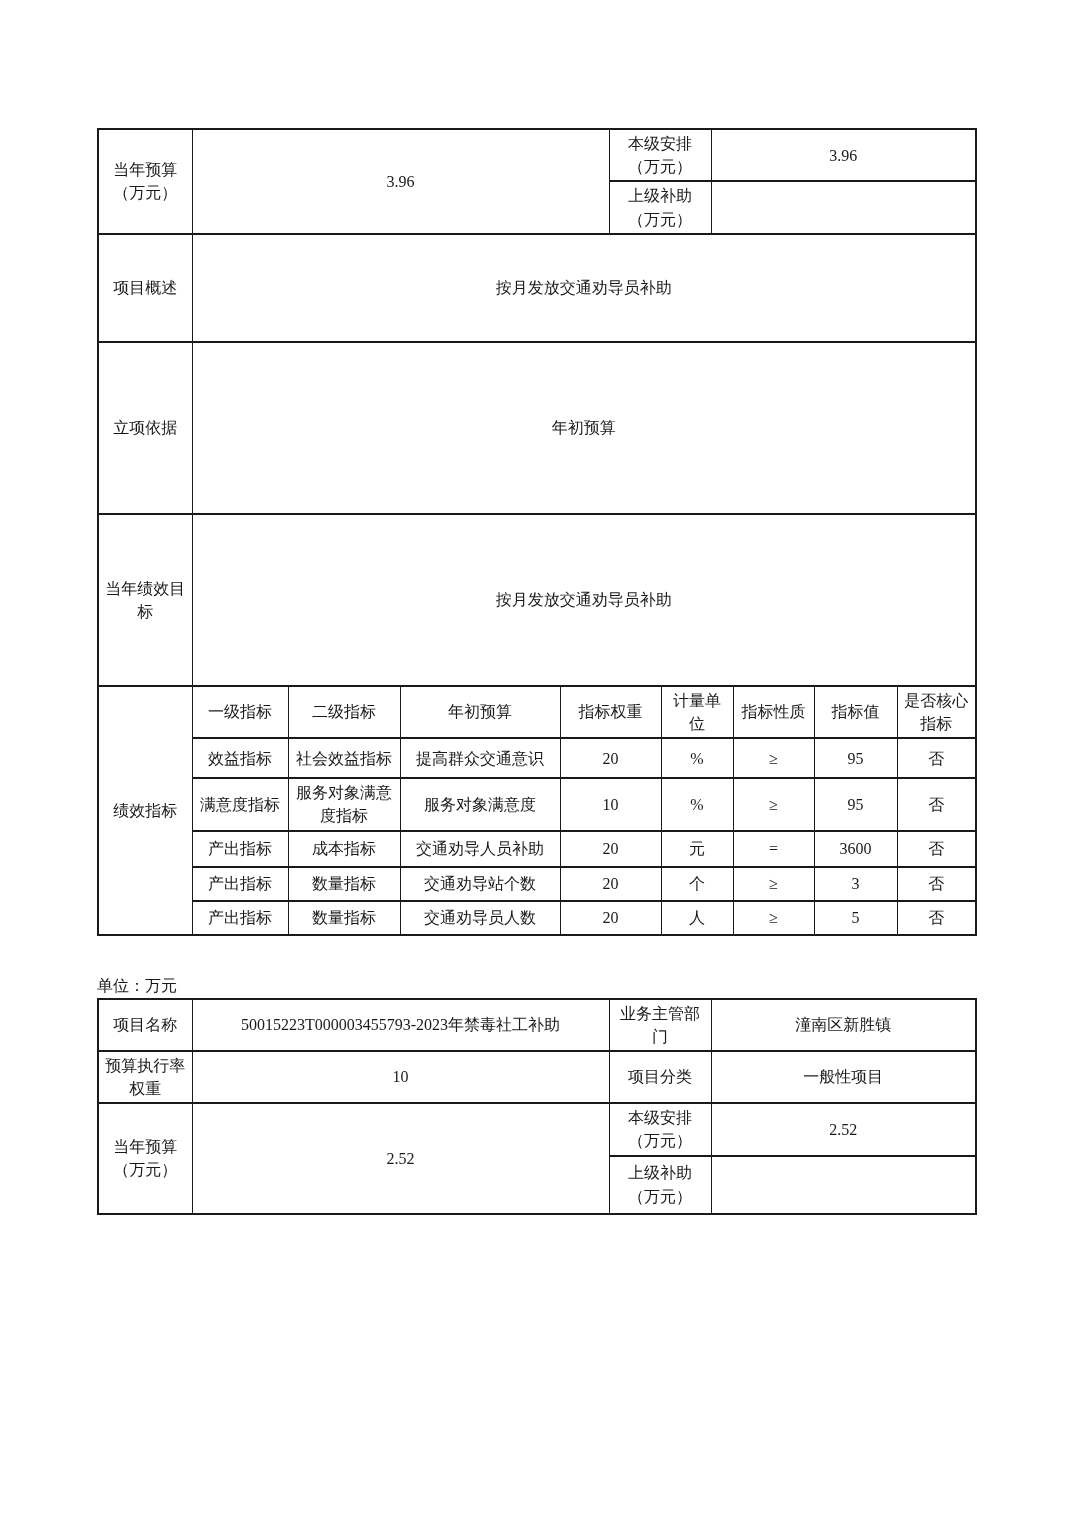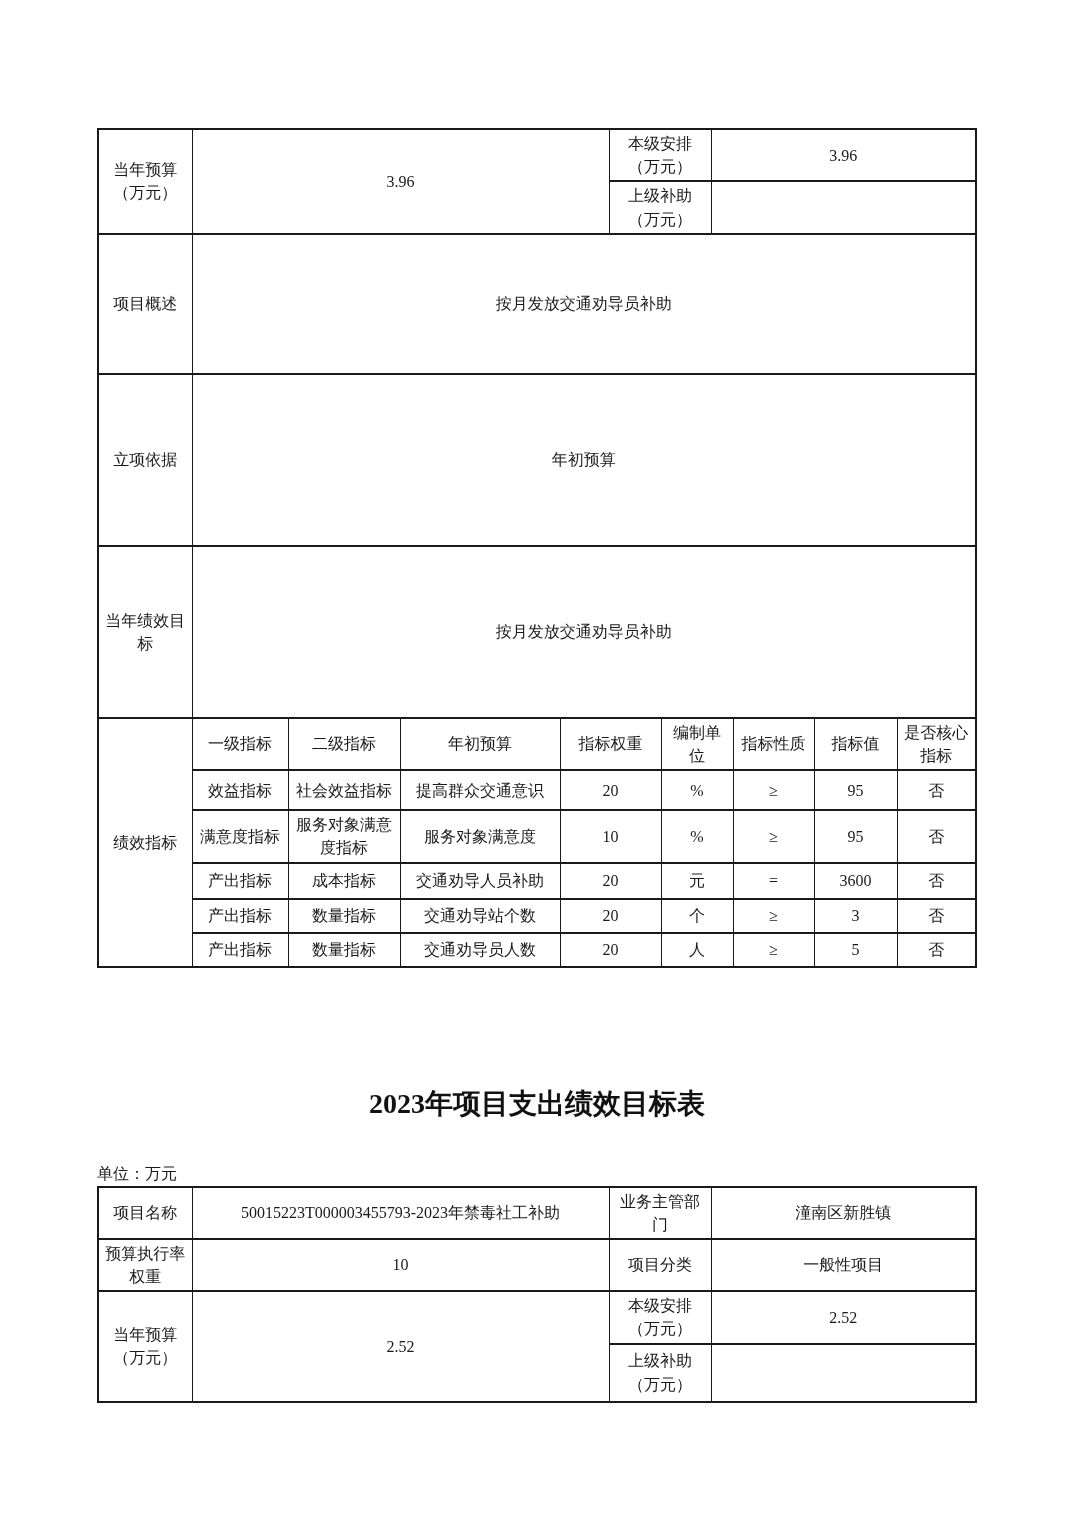--- a/index.html
+++ b/index.html
@@ -81,21 +81,21 @@
         <td class="c" rowspan="2">3.96</td>
         <td class="c">本级安排
 （万元）</td>
         <td class="c">3.96</td>
       </tr>
       <tr style="height:48px">
         <td class="c">上级补助
 （万元）</td>
         <td class="c"></td>
       </tr>
-      <tr style="height:140px">
+      <tr style="height:108px">
         <td class="c">项目概述</td>
         <td class="l" colspan="3">按月发放交通劝导员补助</td>
       </tr>
       <tr style="height:172px">
         <td class="c">立项依据</td>
         <td class="l" colspan="3">年初预算</td>
       </tr>
       <tr style="height:172px">
         <td class="c">当年绩效目
 标</td>
@@ -116,21 +116,21 @@
         <col style="width:83px">
         <col style="width:79px">
     </colgroup>
     <tbody>
       <tr style="height:50px">
         <td class="c" rowspan="6">绩效指标</td>
         <td class="c">一级指标</td>
         <td class="c">二级指标</td>
         <td class="c">年初预算</td>
         <td class="c">指标权重</td>
-        <td class="c">编制单位</td>
+        <td class="c">计量单位</td>
         <td class="c">指标性质</td>
         <td class="c">指标值</td>
         <td class="c">是否核心
 指标</td>
       </tr>
       <tr style="height:40px">
         <td class="l">效益指标</td>
         <td class="l">社会效益指标</td>
         <td class="l">提高群众交通意识</td>
         <td class="c">20</td>
@@ -176,21 +176,20 @@
         <td class="l">交通劝导员人数</td>
         <td class="c">20</td>
         <td class="c">人</td>
         <td class="c">≥</td>
         <td class="c">5</td>
         <td class="c">否</td>
       </tr>
     </tbody>
   </table>
 
-  <div class="title">2023年项目支出绩效目标表</div>
 
   <div class="caption">
     <div>单位：万元</div>
   </div>
 
   <table class="tbl tbl-c">
     <colgroup>
       <col style="width:94px">
         <col style="width:417px">
         <col style="width:102px">

